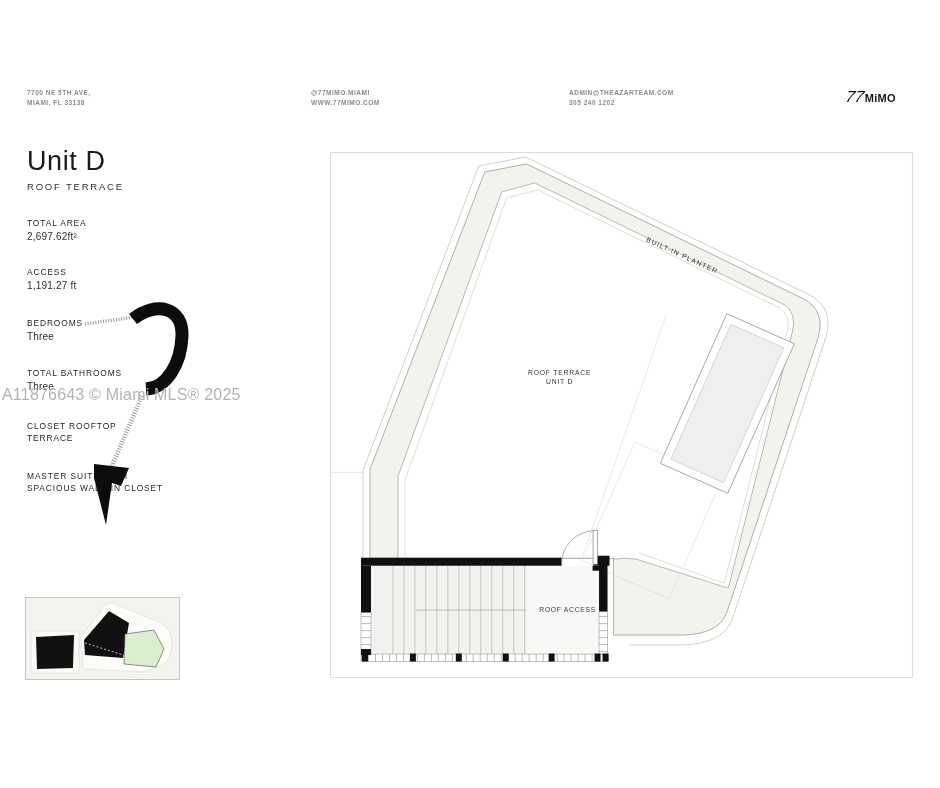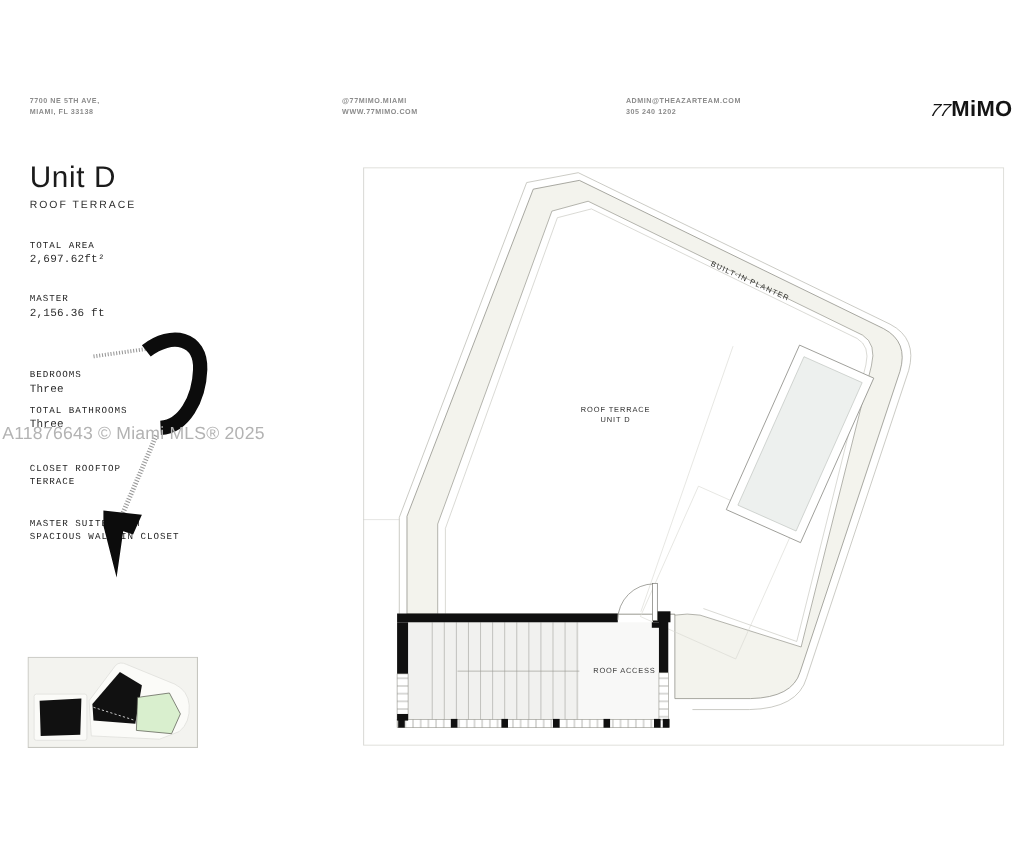--- a/index.html
+++ b/index.html
@@ -6,30 +6,30 @@
   .page{position:relative;width:940px;height:788px;background:#ffffff;overflow:hidden;
         font-family:"Liberation Sans",sans-serif;color:#222;}
   
   .hdr{position:absolute;top:88px;font-size:6.5px;font-weight:700;letter-spacing:.5px;
        line-height:10px;color:#8b8b8b;}
   .hdr.addr{left:27px;}
   .hdr.social{left:311px;}
   .hdr.contact{left:569px;}
   .logo{position:absolute;top:88px;left:846px;white-space:nowrap;color:#141414;}
   .logo .l77{font-style:italic;font-size:16px;font-weight:400;transform:skew(-10deg);display:inline-block;margin-right:1px;}
-  .logo .lmimo{font-size:20px;font-weight:800;letter-spacing:.3px;}
+  .logo .lmimo{font-size:11px;font-weight:800;letter-spacing:.3px;}
   
   .title{position:absolute;left:27px;top:146px;}
   .title .unit{font-size:27px;font-weight:400;letter-spacing:.6px;color:#1b1b1b;}
   .title .sub{font-size:9.5px;letter-spacing:1.8px;color:#2e2e2e;margin-top:4px;}
   
-  .stat{position:absolute;left:27px;max-width:150px;font-family:Liberation Mono, monospace;}
+  .stat{position:absolute;left:27px;max-width:150px;}
   .stat .lbl{font-size:8.4px;letter-spacing:.9px;color:#1f1f1f;line-height:12px;white-space:pre-line;}
   .stat .val{font-size:10px;color:#2c2c2c;margin-top:2px;letter-spacing:.2px;}
-  .s0{top:217px}.s1{top:266px}.s2{top:335px}.s3{top:367px}.s4{top:420px}.s5{top:470px}
+  .s0{top:217px}.s1{top:266px}.s2{top:317px}.s3{top:367px}.s4{top:420px}.s5{top:470px}
   
   .wm{position:absolute;left:2px;top:386px;font-size:16px;color:#b3b3b3;z-index:6;
       letter-spacing:.2px;white-space:nowrap;text-align:right;}
   
   .arrow{position:absolute;left:80px;top:292px;z-index:5;}
   
   .thumb{position:absolute;left:25px;top:597px;}
   
   .plan{position:absolute;left:330px;top:152px;width:583px;height:526px;}
   svg text{font-family:"Liberation Sans",sans-serif;}
@@ -58,22 +58,22 @@
   <div class="title">
     <div class="unit">Unit D</div>
     <div class="sub">ROOF TERRACE</div>
   </div>
 
   <div class="stat s0">
     <div class="lbl">TOTAL AREA</div>
     <div class="val">2,697.62ft²</div>
   </div>
   <div class="stat s1">
-    <div class="lbl">MASTER</div>
-    <div class="val">2,156.36 ft</div>
+    <div class="lbl">ACCESS</div>
+    <div class="val">1,191.27 ft</div>
   </div>
   <div class="stat s2">
     <div class="lbl">BEDROOMS</div>
     <div class="val">Three</div>
   </div>
   <div class="stat s3">
     <div class="lbl">TOTAL BATHROOMS</div>
     <div class="val">Three</div>
   </div>
   <div class="stat s4">

